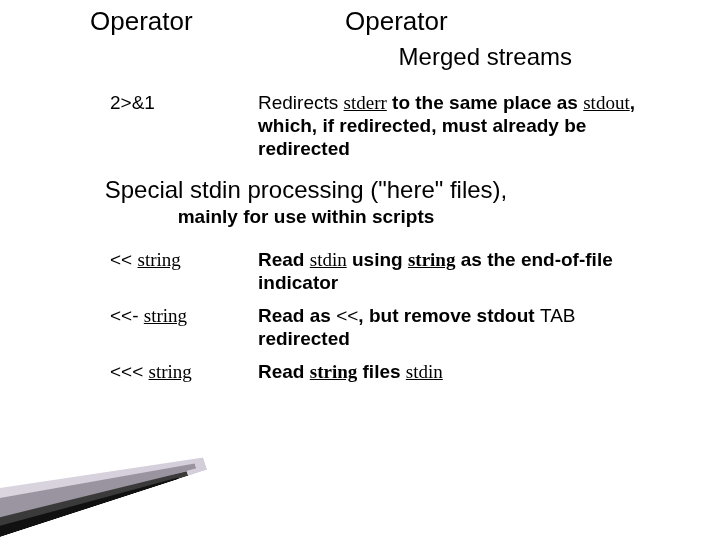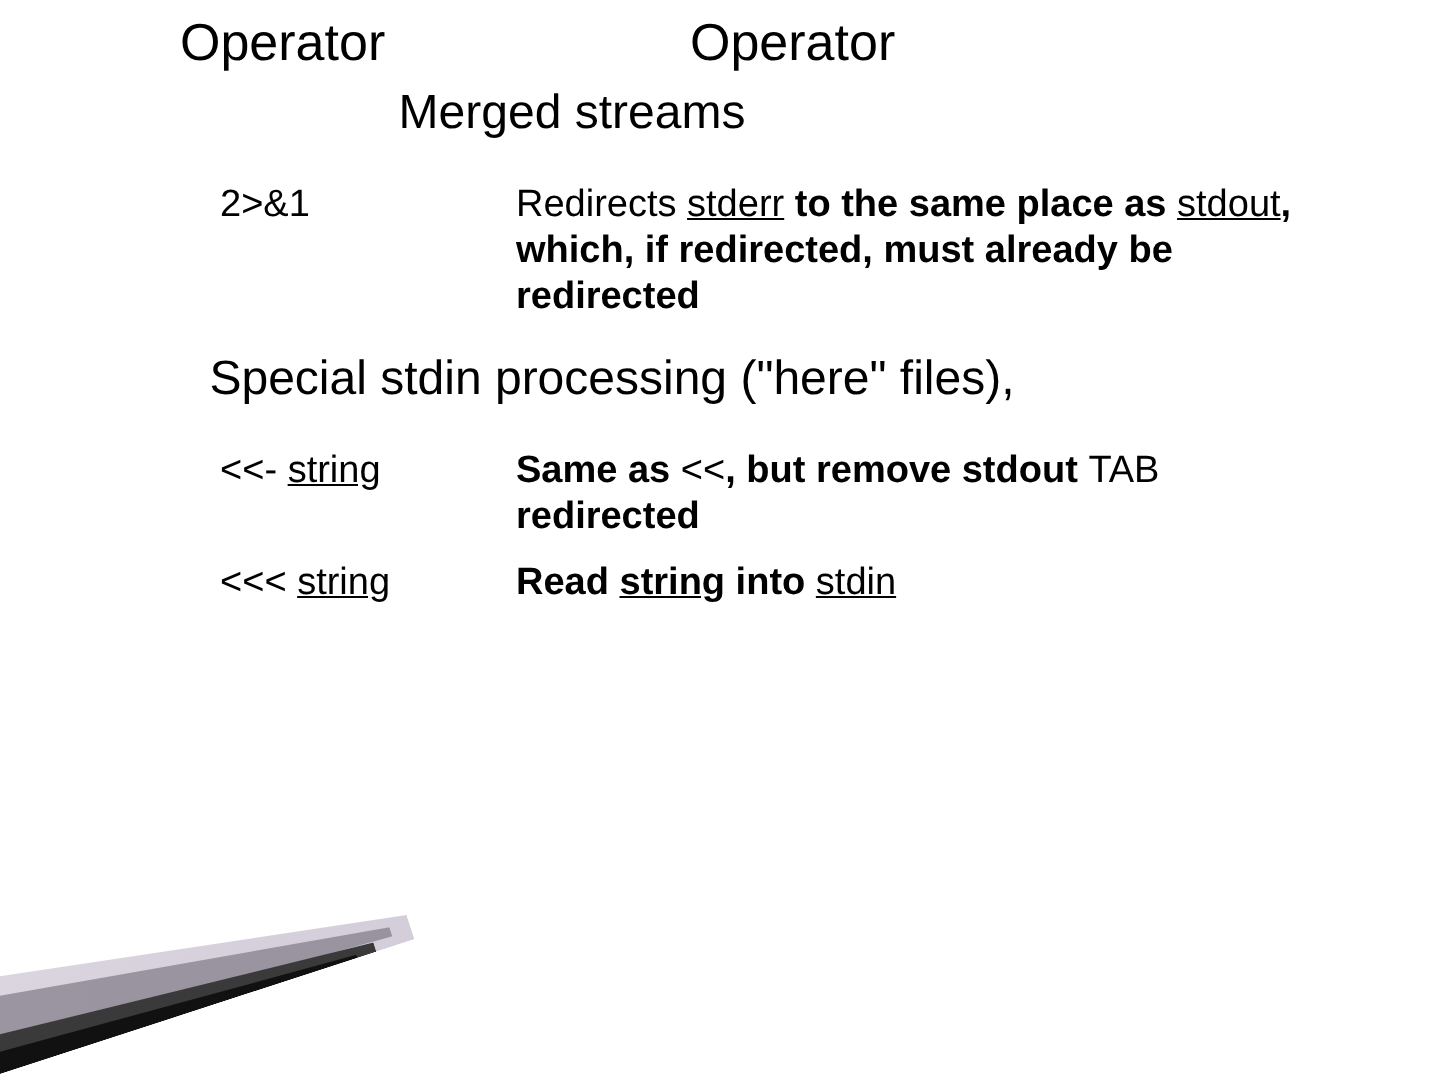--- a/index.html
+++ b/index.html
@@ -26,21 +26,21 @@
   }
   .headers .col-op {
     width: 200px;
   }
   .headers .col-be {
     flex: 1;
     padding-left: 55px;
   }
   .section-title {
     font-size: 24px;
-    text-align: center;
+    text-align: right;
     margin-top: 6px;
     margin-bottom: 6px;
   }
   table.ops {
     border-collapse: collapse;
     margin-left: 110px;
     margin-right: 30px;
     width: 560px;
     margin-top: 17px;
   }
@@ -67,21 +67,21 @@
     padding-left: 40px;
   }
   .section2-sub {
     font-size: 19px;
     font-weight: bold;
     text-align: center;
     margin-top: 2px;
     margin-bottom: 8px;
     padding-left: 40px;
   }
-  .u { text-decoration: underline; }
+  .u { text-decoration: underline; font-family: Liberation Serif, serif; }
 
   
   .wedge {
     position: absolute;
     left: -40px;
     bottom: -10px;
     width: 260px;
     height: 140px;
     pointer-events: none;
   }
@@ -117,40 +117,51 @@
       <td>
         <span class="desc">
           <span class="light">Redirects </span><span class="light u">stderr</span><span> to the same place as </span><span class="light u">stdout</span><span>, which, if redirected, must already be redirected</span>
         </span>
       </td>
     </tr>
   </tbody>
     </table>
 
   <div class="section2-title">Special stdin processing ("here" files),</div>
+  <div class="section2-sub">mainly for use within scripts</div>
 
   <table class="ops">
     <tbody>
+        <tr>
+      <td class="opcell">
+        <span>&lt;&lt; </span><span class="u">string</span>
+      </td>
+      <td>
+        <span class="desc">
+          <span>Read </span><span class="light u">stdin</span><span> using </span><span class="u">string</span><span> as the end-of-file indicator</span>
+        </span>
+      </td>
+    </tr>
     <tr>
       <td class="opcell">
         <span>&lt;&lt;- </span><span class="u">string</span>
       </td>
       <td>
         <span class="desc">
-          <span>Same as </span><span class="light">&lt;&lt;</span><span>, but remove stdout </span><span class="light">TAB</span><span> redirected</span>
+          <span>Read as </span><span class="light">&lt;&lt;</span><span>, but remove stdout </span><span class="light">TAB</span><span> redirected</span>
         </span>
       </td>
     </tr>
     <tr>
       <td class="opcell">
         <span>&lt;&lt;&lt; </span><span class="u">string</span>
       </td>
       <td>
         <span class="desc">
-          <span>Read </span><span class="u">string</span><span> into </span><span class="light u">stdin</span><span></span>
+          <span>Read </span><span class="u">string</span><span> files </span><span class="light u">stdin</span><span></span>
         </span>
       </td>
     </tr>
   </tbody>
     </table>
 
   <div class="wedge">
     <div class="stripe s1"></div>
     <div class="stripe s2"></div>
     <div class="stripe s3"></div>

